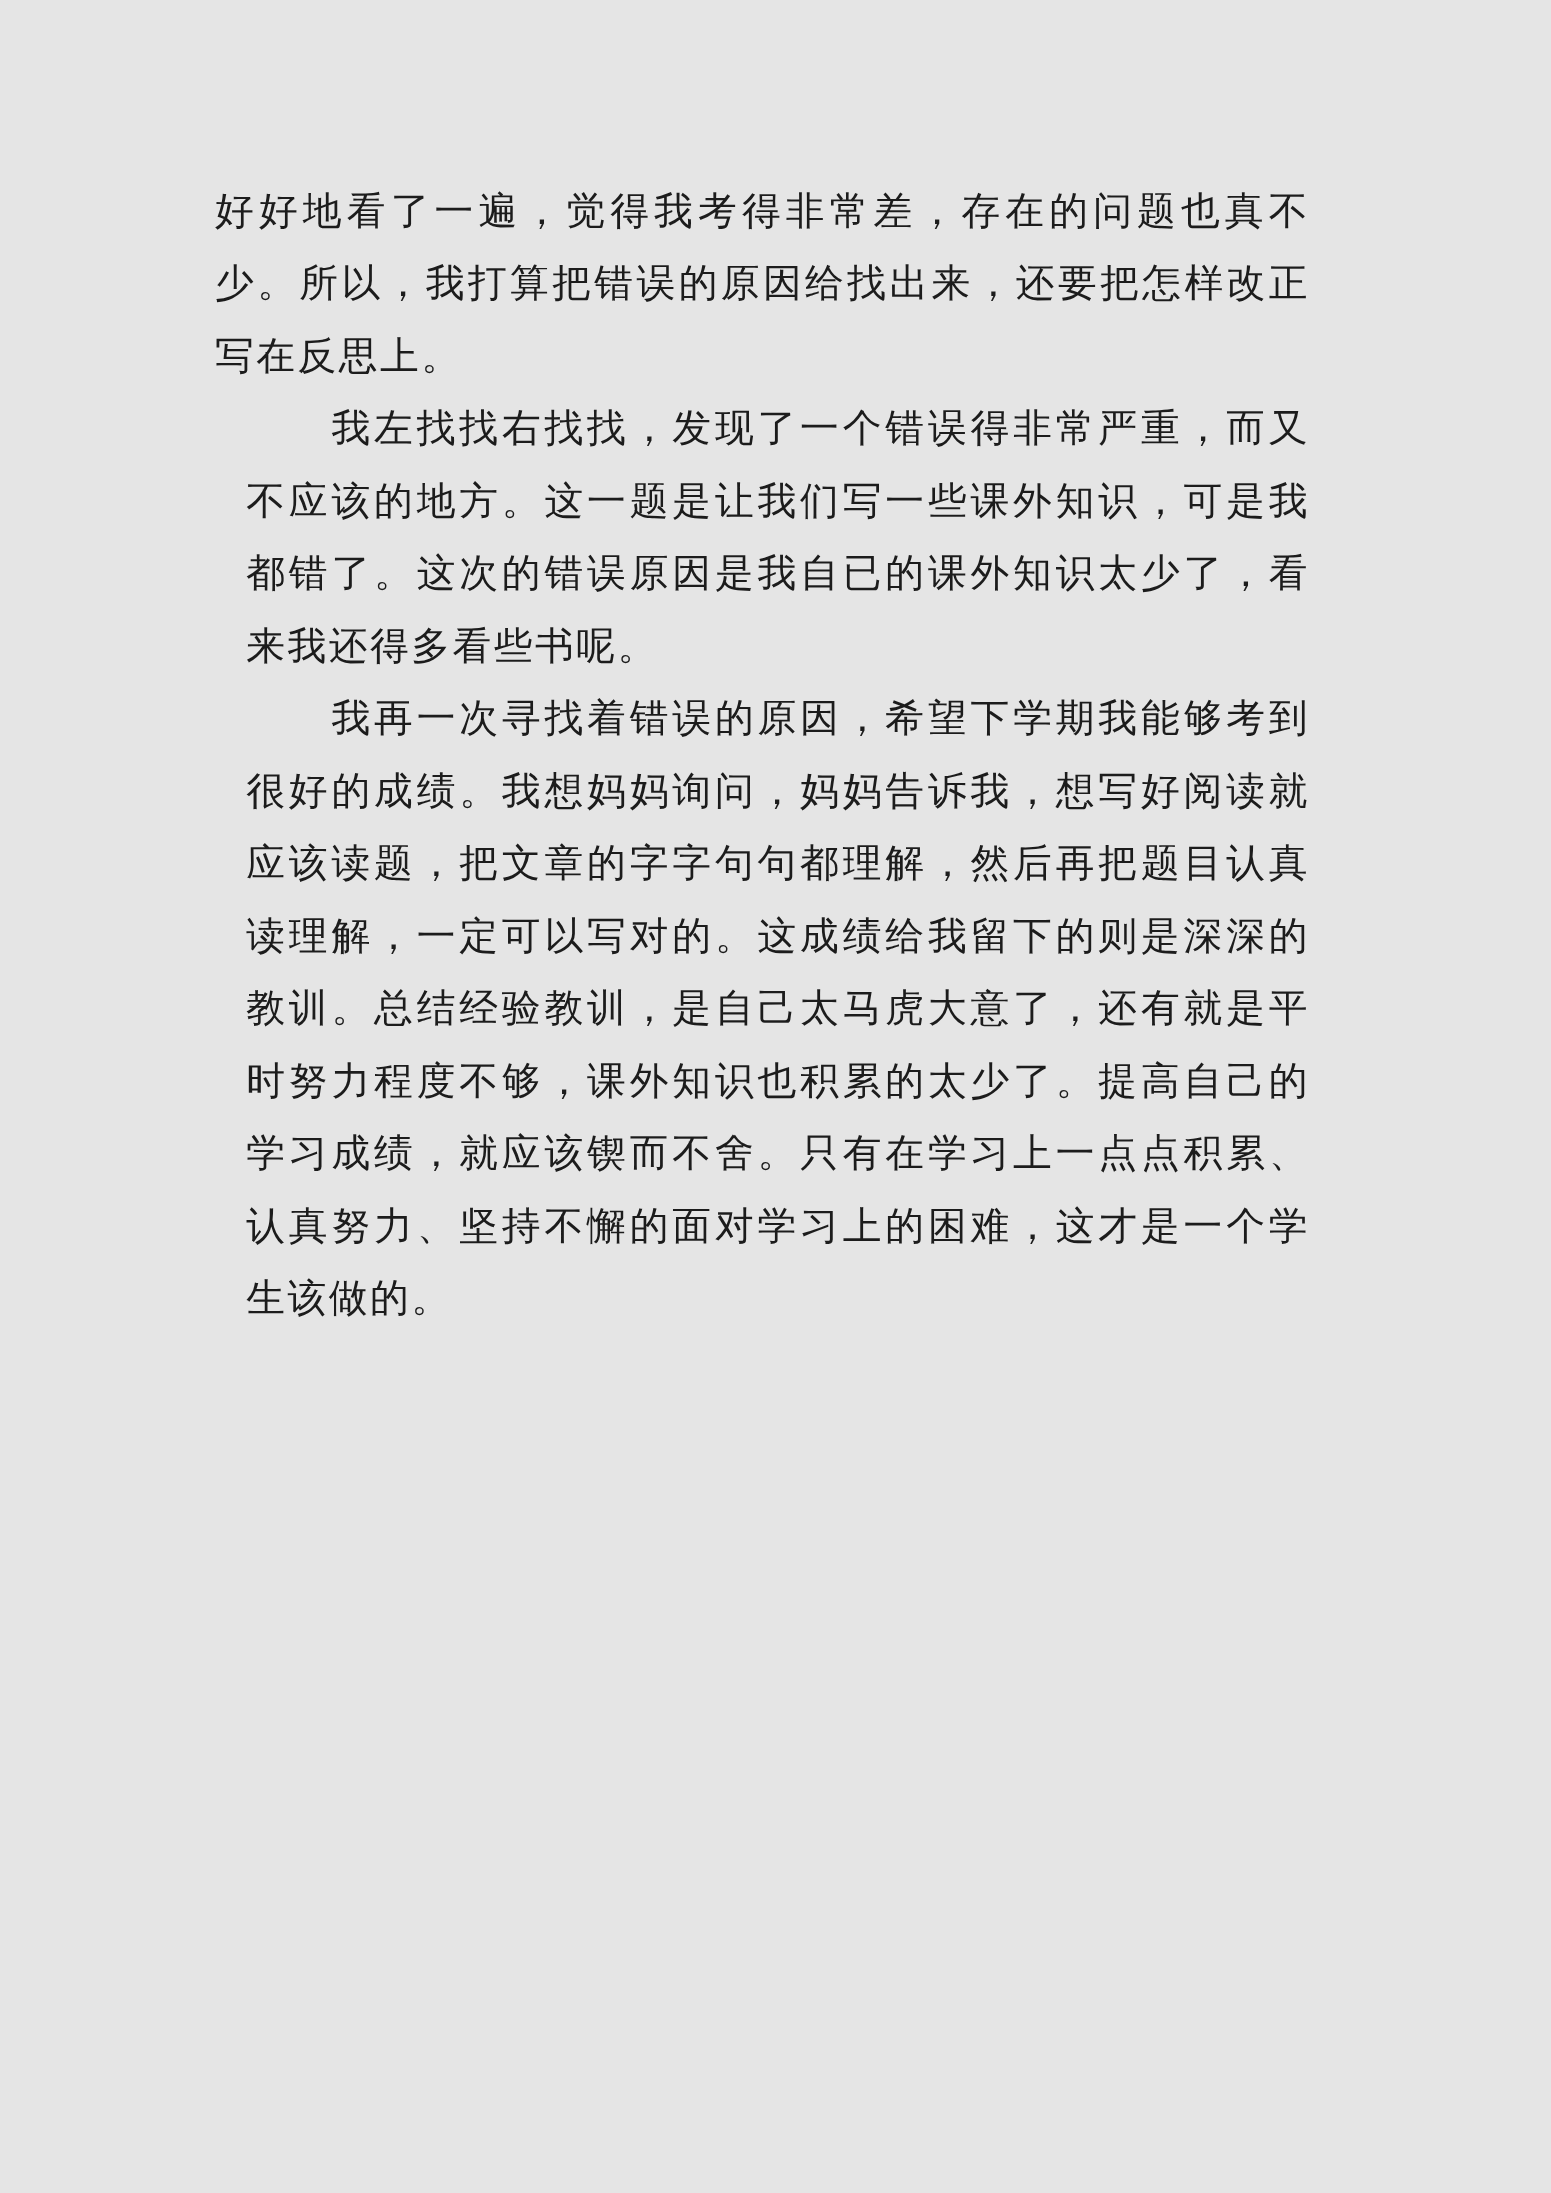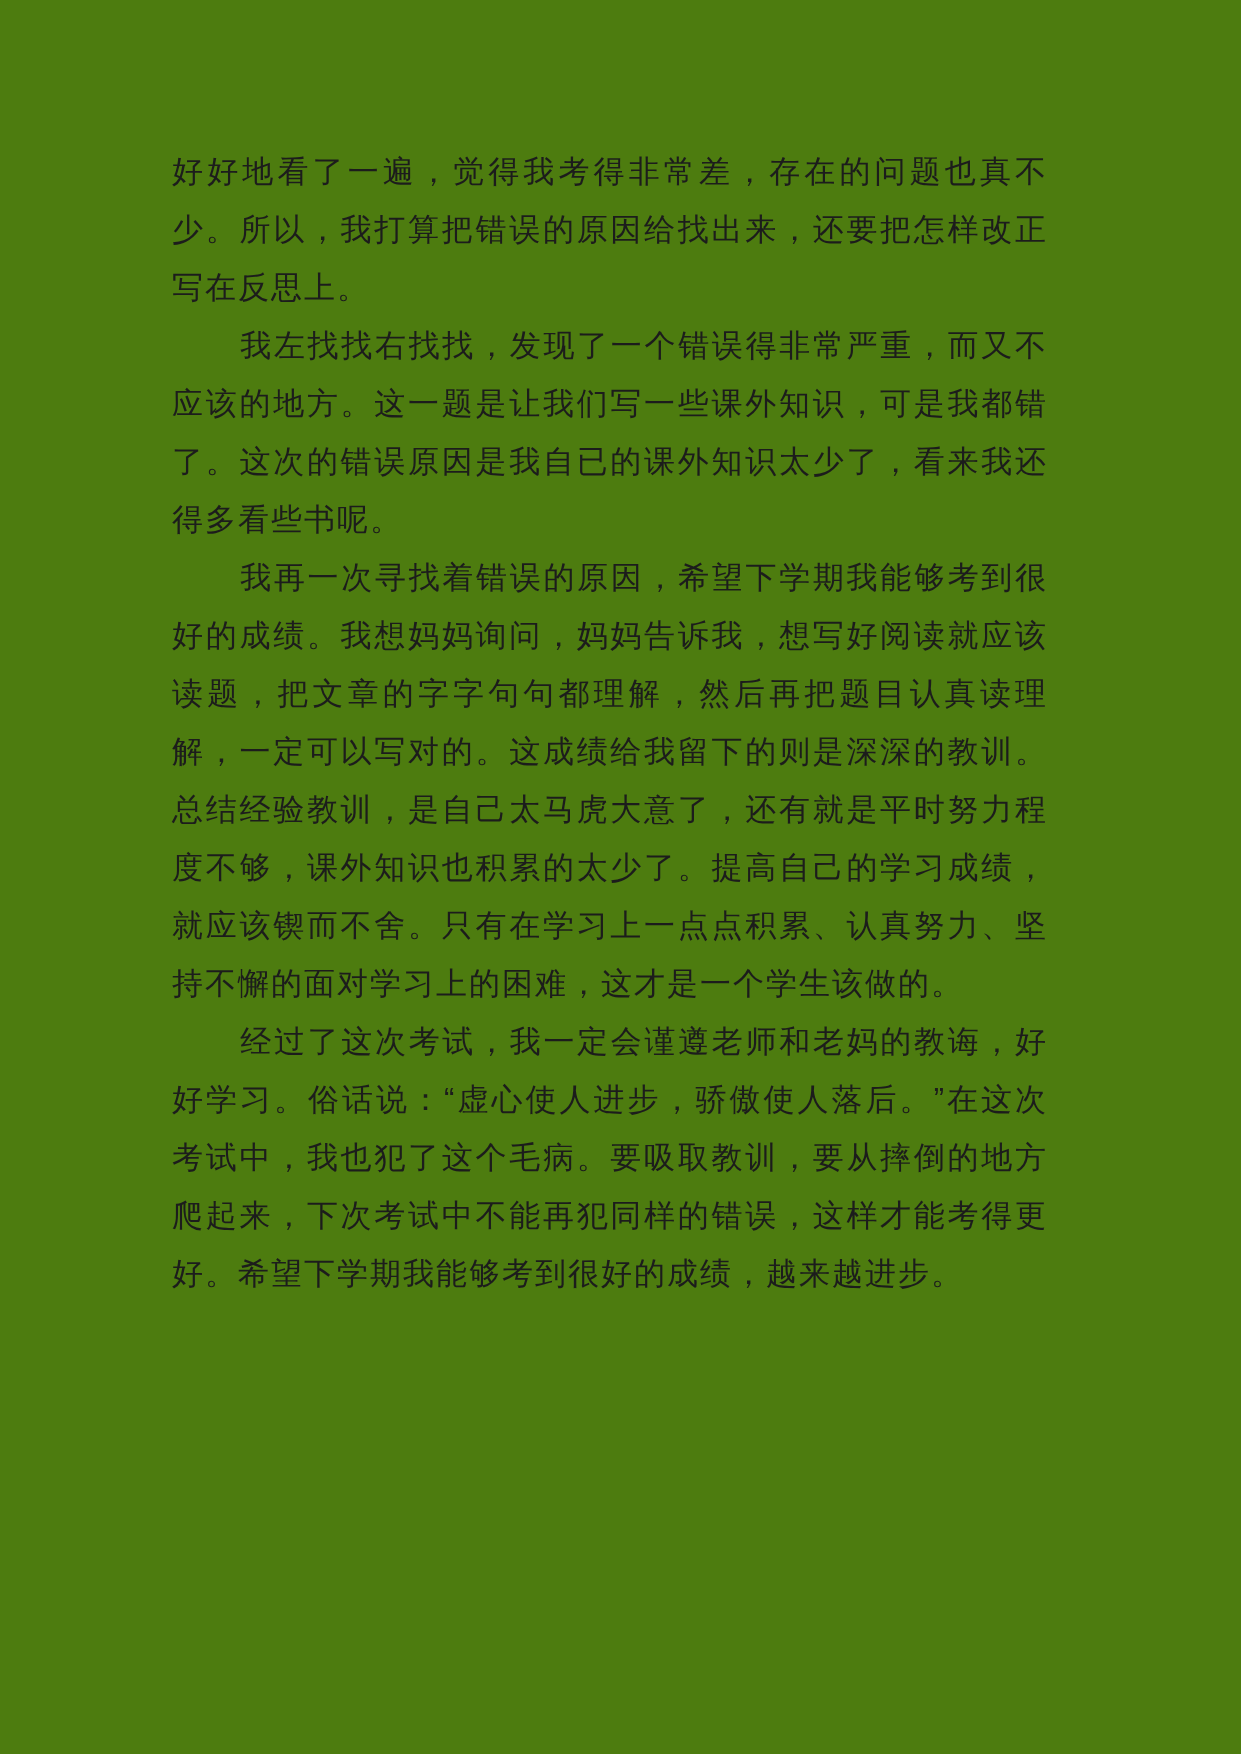--- a/index.html
+++ b/index.html
@@ -4,48 +4,48 @@
 <style>
   html, body {
     margin: 0;
     padding: 0;
     background: #ffffff;
   }
   .page {
     position: relative;
     width: 1241px;
     height: 1754px;
-    background: #4d7c0f;
+    background: #e5e5e5;
     overflow: hidden;
-    font-family: Liberation Sans, sans-serif;
+    font-family: Liberation Mono, monospace;
   }
   .text-body {
     position: absolute;
     left: 172px;
     top: 143px;
     width: 876px;
     color: #1c1c1c;
     font-size: 31px;
     line-height: 58px;
     letter-spacing: 2px;
     text-align: justify;
     text-justify: inter-character;
     font-weight: 400;
   }
   .para {
     margin: 0;
     padding: 0;
   }
   .para.indent {
     text-indent: 2.2em;
+    margin-left: 25px;
   }
 </style>
 </head>
 <body>
 
 <div class="page">
   <div class="text-body">
     <p class="para">好好地看了一遍，觉得我考得非常差，存在的问题也真不少。所以，我打算把错误的原因给找出来，还要把怎样改正写在反思上。</p>
     <p class="para indent">我左找找右找找，发现了一个错误得非常严重，而又不应该的地方。这一题是让我们写一些课外知识，可是我都错了。这次的错误原因是我自已的课外知识太少了，看来我还得多看些书呢。</p>
     <p class="para indent">我再一次寻找着错误的原因，希望下学期我能够考到很好的成绩。我想妈妈询问，妈妈告诉我，想写好阅读就应该读题，把文章的字字句句都理解，然后再把题目认真读理解，一定可以写对的。这成绩给我留下的则是深深的教训。总结经验教训，是自己太马虎大意了，还有就是平时努力程度不够，课外知识也积累的太少了。提高自己的学习成绩，就应该锲而不舍。只有在学习上一点点积累、认真努力、坚持不懈的面对学习上的困难，这才是一个学生该做的。</p>
-    <p class="para indent">经过了这次考试，我一定会谨遵老师和老妈的教诲，好好学习。俗话说：“虚心使人进步，骄傲使人落后。”在这次考试中，我也犯了这个毛病。要吸取教训，要从摔倒的地方爬起来，下次考试中不能再犯同样的错误，这样才能考得更好。希望下学期我能够考到很好的成绩，越来越进步。</p>
   </div>
 </div>
 
 </body></html>

